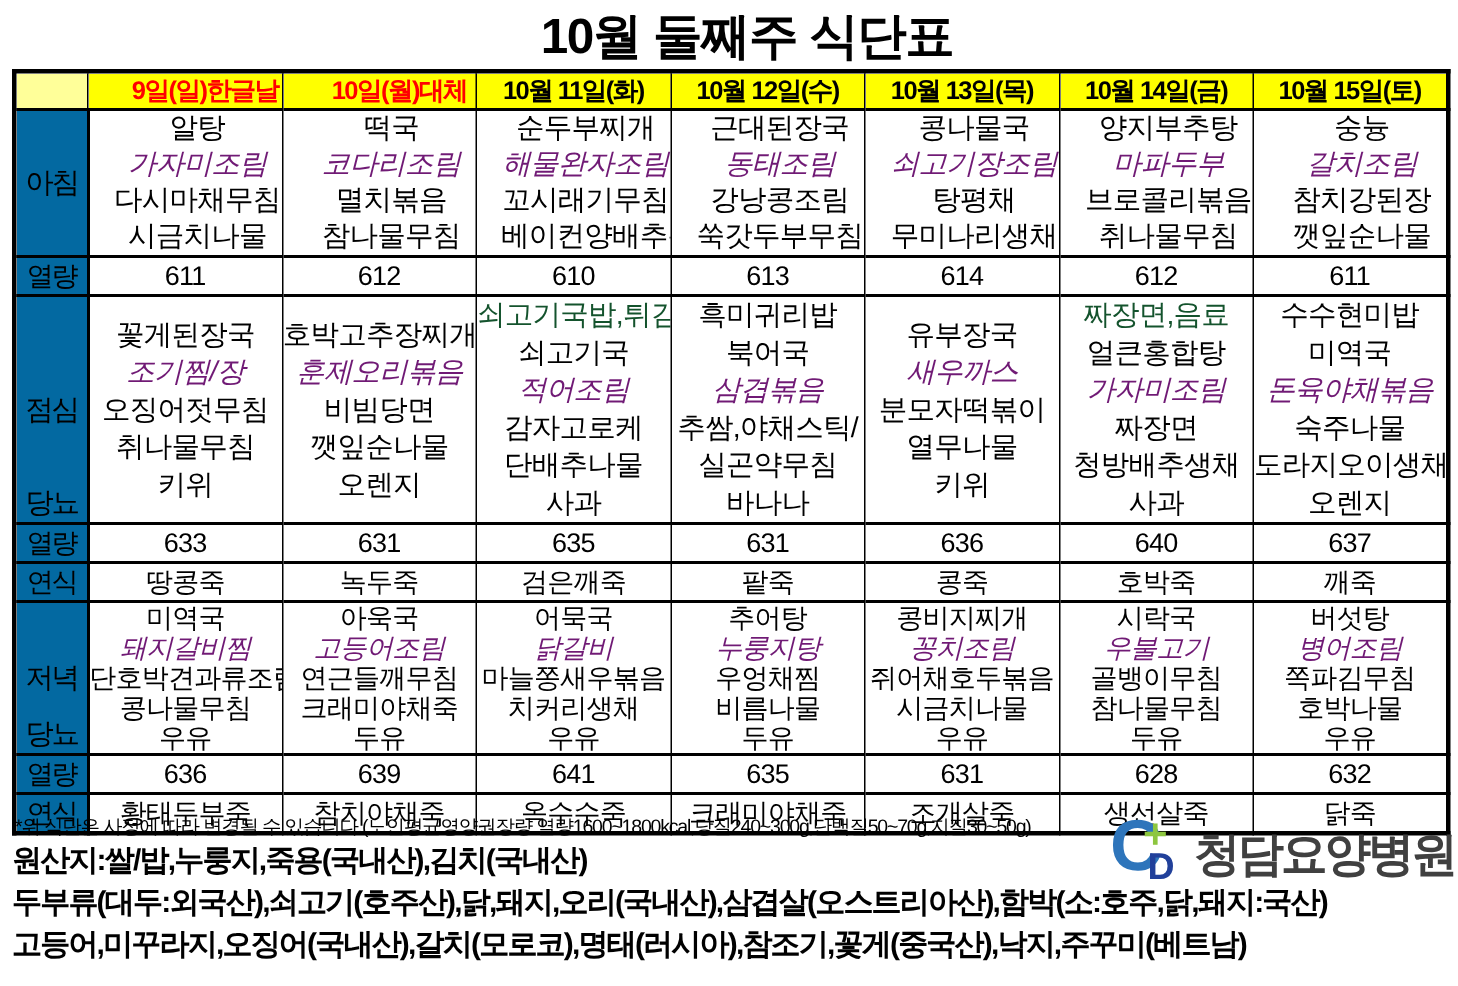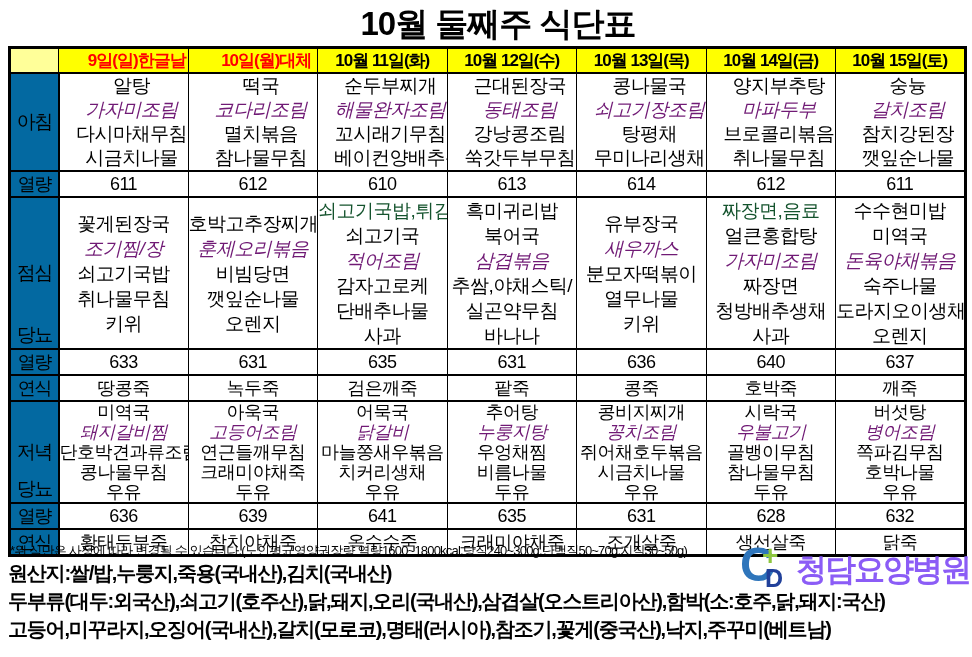--- a/index.html
+++ b/index.html
@@ -50,21 +50,21 @@
   }
   .origin{position:absolute;left:8px;font-weight:700;font-size:20px;letter-spacing:-1.2px;white-space:nowrap;}
   .origin.l1{top:560px;}
   .origin.l2{top:588px;}
   .origin.l3{top:616px;}
   .logo{position:absolute;top:545px;left:740px;display:flex;align-items:center;}
   .logo-icon{position:relative;width:56px;height:50px;display:inline-block;}
   .lc{position:absolute;left:0;top:-6px;font-size:48px;line-height:52px;font-weight:700;color:#2e75bb;}
   .lp{position:absolute;left:22px;top:-3px;font-size:28px;line-height:28px;font-weight:900;color:#8dc63f;}
   .ld{position:absolute;left:25px;top:20px;font-size:25px;line-height:26px;font-weight:700;color:#21409a;}
-  .logo-text{font-size:31px;font-weight:700;color:#8b5cf6;letter-spacing:-2px;white-space:nowrap;}
+  .logo-text{font-size:31px;font-weight:700;color:#404040;letter-spacing:-2px;white-space:nowrap;}
 </style>
 </head>
 <body>
 
 <div class="title">10월 둘째주 식단표</div>
 
 <table class="menu">
     <colgroup>
       <col style="width: 49px;">
       <col style="width: 129.5px;">
@@ -142,21 +142,21 @@
         <td class="kcal">611</td>
       </tr>
       <tr class="r-lunch">
         <td class="lblcol withsub">
           <div>점심</div>
           <div class="lbl-sub">당뇨</div>
         </td>
         <td class="meal">
           <div class="line">꽃게된장국</div>
           <div class="line red">조기찜/장</div>
-          <div class="line">쇠고기국밥</div>
+          <div class="line">오징어젓무침</div>
           <div class="line">취나물무침</div>
           <div class="line">키위</div>
         </td>
         <td class="meal">
           <div class="line">호박고추장찌개</div>
           <div class="line red">훈제오리볶음</div>
           <div class="line">비빔당면</div>
           <div class="line">깻잎순나물</div>
           <div class="line">오렌지</div>
         </td>

